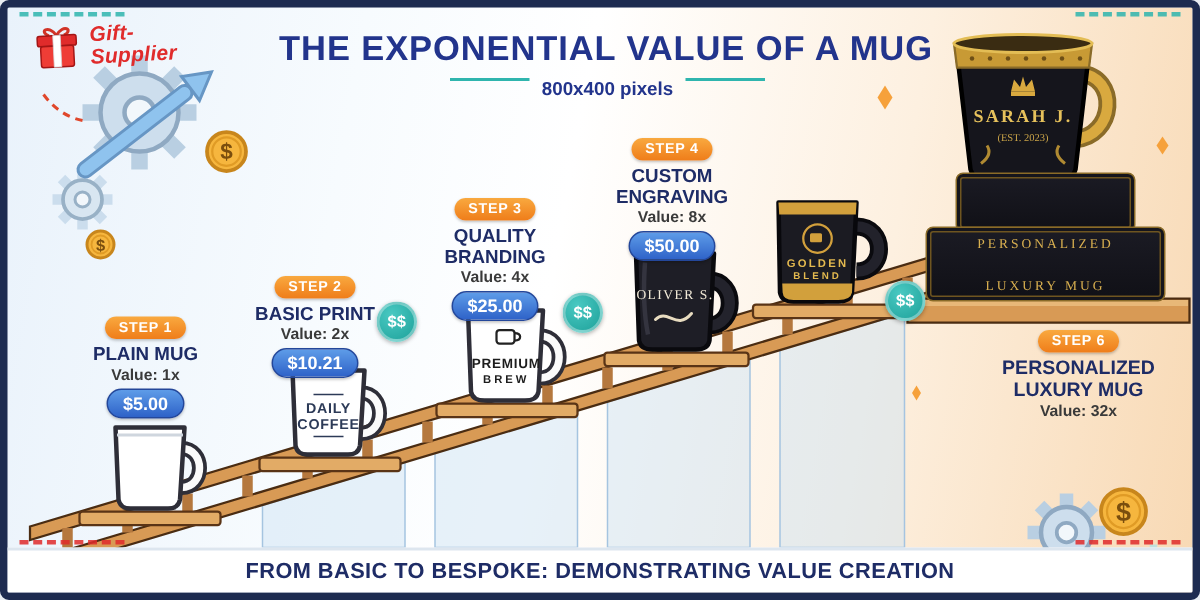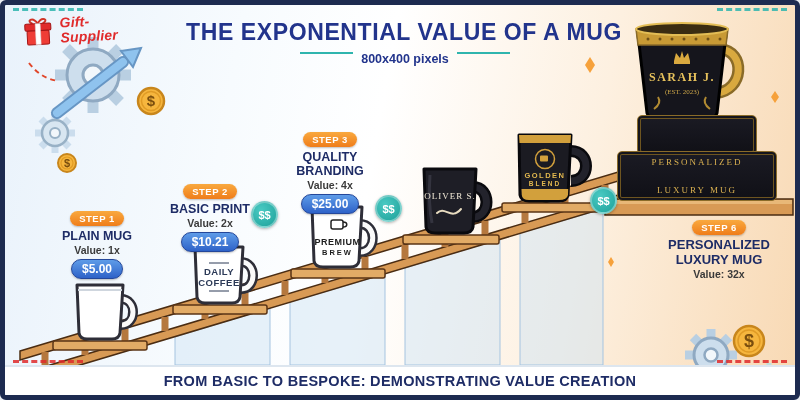--- a/index.html
+++ b/index.html
@@ -283,20 +283,26 @@
     <div class="name">BASIC PRINT</div>
     <div class="value">Value: 2x</div>
     <span class="price">$10.21</span>
   </div>
   <div id="step3" class="step">
     <span class="badge">STEP 3</span>
     <div class="name">QUALITY BRANDING</div>
     <div class="value">Value: 4x</div>
     <span class="price">$25.00</span>
   </div>
+  <div id="step4" class="step">
+    <span class="badge">STEP 4</span>
+    <div class="name">CUSTOM ENGRAVING</div>
+    <div class="value">Value: 8x</div>
+    <span class="price">$50.00</span>
+  </div>
   <div id="step6" class="step">
     <span class="badge">STEP 6</span>
     <div class="name">PERSONALIZED LUXURY MUG</div>
     <div class="value">Value: 32x</div>
   </div>
 
   <div id="money1" class="money">
     <span>$$</span>
   </div>
   <div id="money2" class="money">

